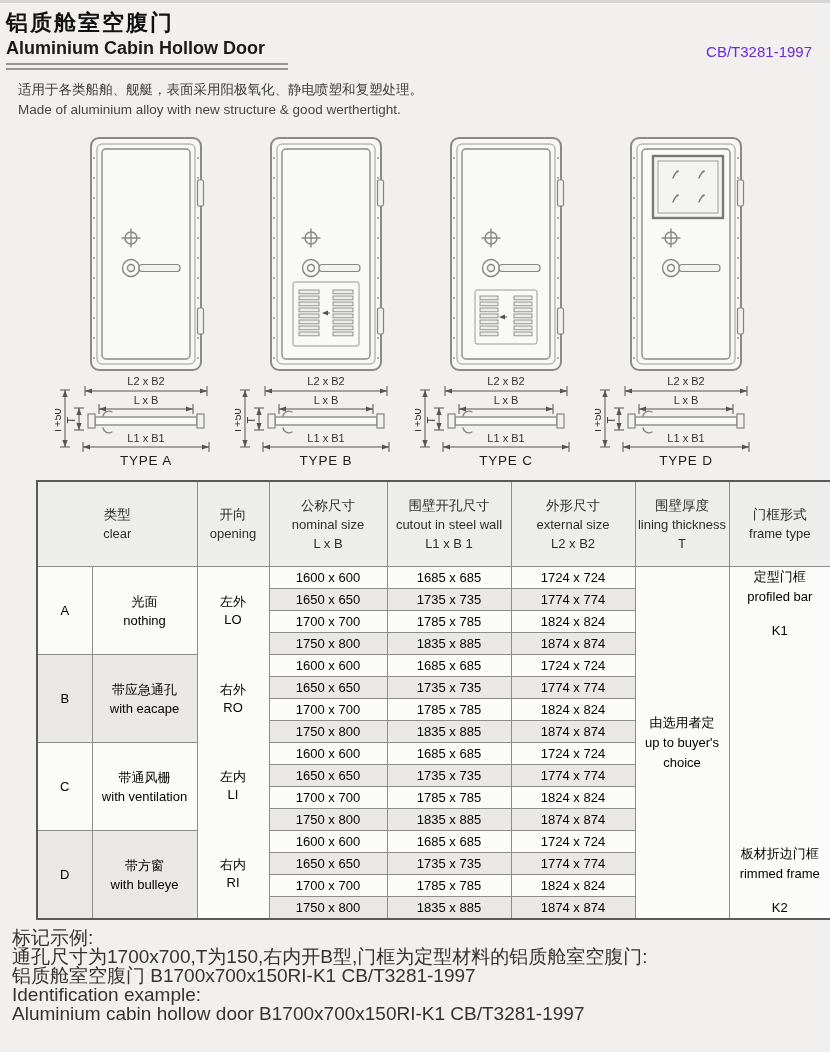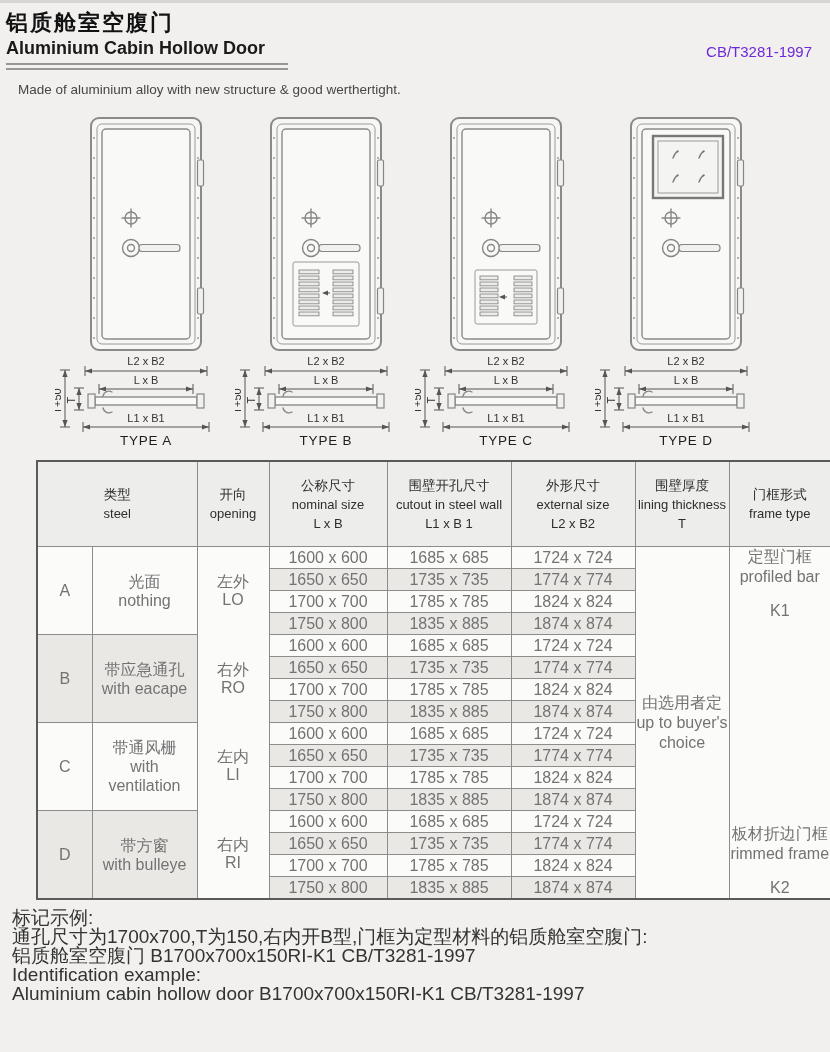--- a/index.html
+++ b/index.html
@@ -30,21 +30,21 @@
   .dim{stroke:#555;stroke-width:1;}
   .arr{fill:#555;}
   .dlab{font-size:11px;fill:#333;}
   .type-lab{font-size:13.5px;fill:#1e1e1e;letter-spacing:.8px;}
   .mark{stroke:#777;stroke-width:1.4;fill:none;stroke-linecap:round;}
   
   table.spec{border-collapse:collapse;margin:12px 0 0 18px;table-layout:fixed;width:794px;background:#fbfbfa;}
   table.spec th,table.spec td{border:1px solid #8c8c8a;font-weight:normal;text-align:center;padding:0;}
   table.spec th{background:#ededeb;height:84px;font-size:13px;color:#2e2e2e;line-height:19px;vertical-align:middle;}
   table.spec th .zh{font-size:13.5px;}
-  table.spec td{height:21px;font-size:16px;color:#737373;}
+  table.spec td{height:21px;font-size:13px;color:#000000;}
   table.spec{border:2px solid #5a5a58;margin-left:36px;}
   td.stripe{background:#e9e8e5;}
   td.shade{background:#e9e8e5;}
   td.type-letter{font-size:14.5px;}
   td.type-desc .en,{font-size:13px;}
   .cellline{line-height:19px;}
   .op-col{display:flex;flex-direction:column;justify-content:space-around;height:100%;}
   .op-item div{line-height:18px;}
   .lining-cell div{line-height:20px;}
   .fr-col{display:flex;flex-direction:column;justify-content:space-between;height:100%;}
@@ -60,20 +60,21 @@
   <div class="top-strip"></div>
 
   <div class="head">
     <div class="title-zh">铝质舱室空腹门</div>
     <div class="title-en">Aluminium Cabin Hollow Door</div>
     <div class="dbl-rule"></div>
     <div class="standard">CB/T3281-1997</div>
   </div>
 
   <div class="desc">
+    <div class="zh">适用于各类船舶、舰艇，表面采用阳极氧化、静电喷塑和复塑处理。</div>
     <div class="en">Made of aluminium alloy with new structure &amp; good werthertight.</div>
   </div>
 
   <div class="doors" id="doors">
       <div class="door-fig"><svg viewBox="0 0 180 334" width="180" height="334">
           <g>
             <rect x="36" y="4" width="110" height="232" rx="8" class="fr2"></rect>
             <rect x="42" y="10" width="98" height="220" rx="5" class="fr1"></rect>
             <rect x="47" y="15" width="88" height="210" rx="4" class="leaf"></rect>
             <g class="dots">
@@ -465,21 +466,21 @@
       <col style="width:118px">
         <col style="width:124px">
         <col style="width:124px">
       <col style="width:94px">
         <col style="width:102px">
     </colgroup>
     <thead>
       <tr>
         <th colspan="2">
           <div class="zh">类型</div>
-          <div>steel</div>
+          <div>clear</div>
         </th>
         <th>
           <div class="zh">开向</div>
           <div>opening</div>
         </th>
         <th>
           <div class="zh">公称尺寸</div>
           <div>nominal size</div>
           <div>L x B</div>
         </th>

